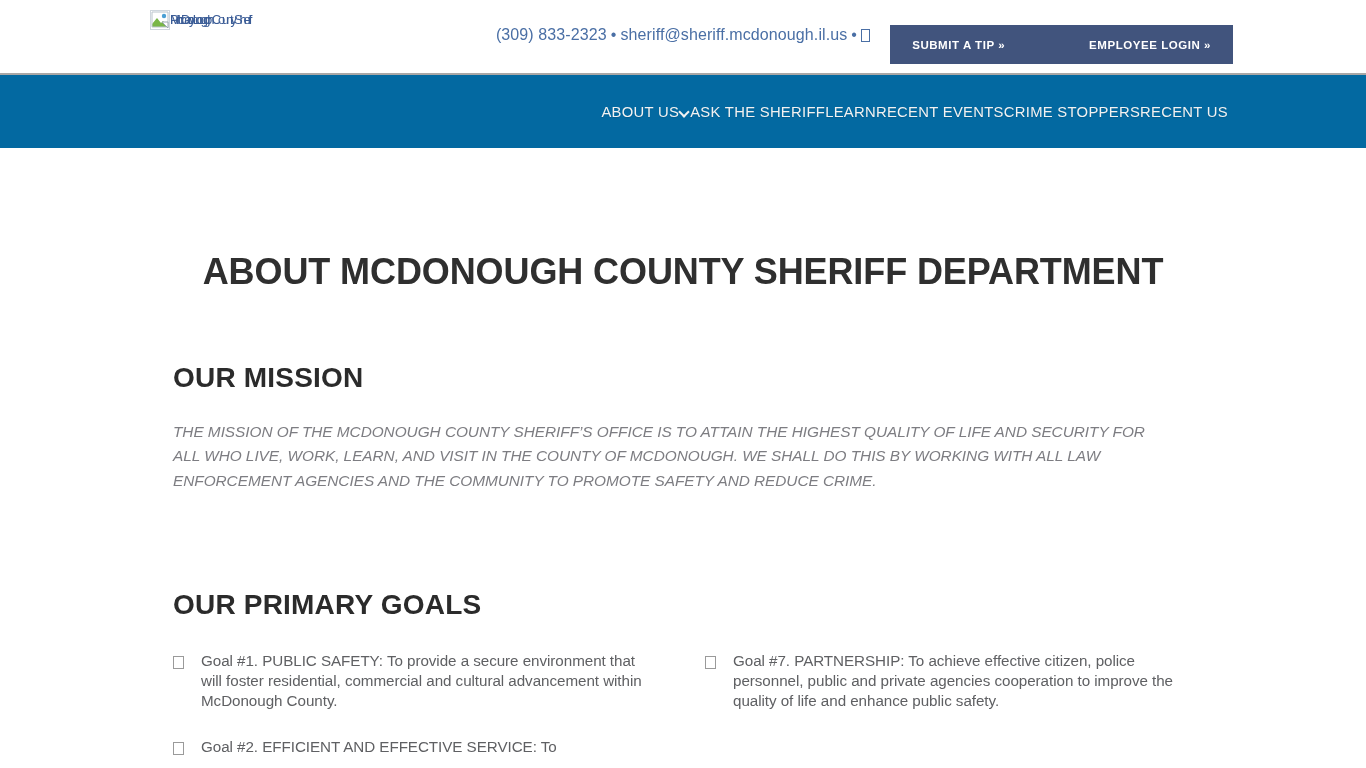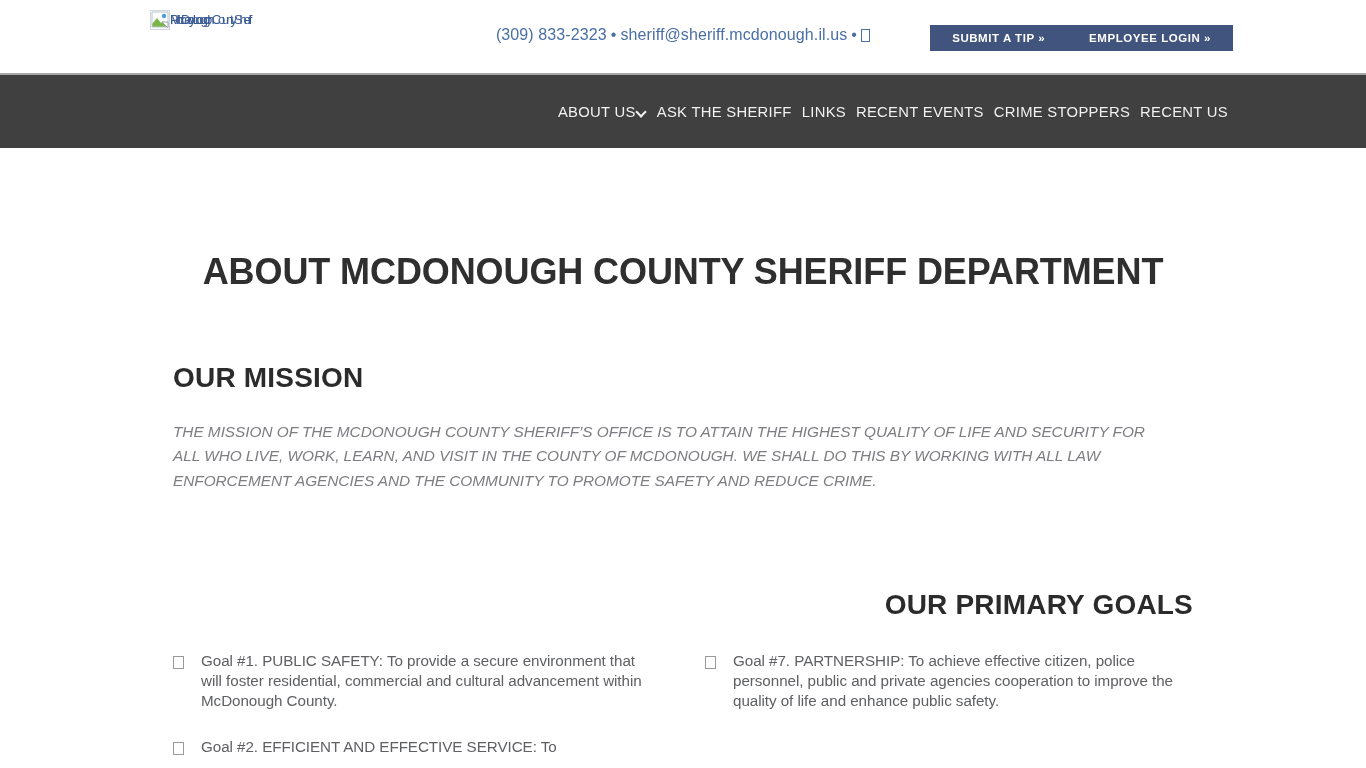--- a/index.html
+++ b/index.html
@@ -74,55 +74,55 @@
     width: 9px;
     height: 13px;
     border: 1px solid #4a6fa5;
     vertical-align: -2px;
   }
 
   .btnbar {
     position: absolute;
     right: 133px;
     top: 25px;
-    height: 26px;
+    height: 39px;
     background: #41547d;
     display: flex;
     align-items: center;
+    gap: 40px;
   }
   .btnbar a {
     color: #ffffff;
     text-decoration: none;
     font-size: 11.5px;
     font-weight: bold;
     letter-spacing: .55px;
     padding: 0 22px;
     line-height: 26px;
     white-space: nowrap;
   }
 
   
   .nav {
     width: 1366px;
     height: 75px;
-    background: #404040;
+    background: #0369a1;
     border-top: 2px solid #a9a7a6;
     display: flex;
     align-items: center;
     justify-content: flex-end;
     padding-right: 138px;
   }
   .nav-inner { display: flex; align-items: center; }
   .nav-item {
     color: #f2f2f2;
     font-size: 14.8px;
     letter-spacing: .3px;
     text-decoration: none;
     white-space: nowrap;
-    margin-left: 10px;
     display: flex;
     align-items: center;
     text-shadow: 0 1px 1px rgba(0,0,0,.12);
   }
   .nav-item:first-child { margin-left: 0; }
   .chev {
     display: inline-block;
     margin-left: 1px;
     width: 10px;
     height: 10px;
@@ -167,21 +167,21 @@
     margin: 0;
     padding-top: 26px;
     font-size: 15.4px;
     font-style: italic;
     color: #7d7d82;
     line-height: 24.4px;
     letter-spacing: -0.05px;
     max-width: 1000px;
   }
 
-  .goals-title { padding-top: 96px; text-align: right; }
+  .goals-title { padding-top: 96px; }
   .goals {
     display: flex;
     padding-top: 30px;
     column-gap: 60px;
   }
   .goal-col { width: 472px; }
   .goal-item {
     display: flex;
     margin-bottom: 26px;
   }
@@ -229,21 +229,21 @@
 
 </div>
 
 <nav class="nav">
   <div class="nav-inner">
     <a class="nav-item" href="#">
         <span>ABOUT US</span>
         <span class="chev"></span>
       </a>
     <a class="nav-item" href="#">ASK THE SHERIFF</a>
-    <a class="nav-item" href="#">LINKS</a>
+    <a class="nav-item" href="#">LEARN</a>
     <a class="nav-item" href="#">RECENT EVENTS</a>
     <a class="nav-item" href="#">CRIME STOPPERS</a>
     <a class="nav-item" href="#">RECENT US</a>
   </div>
 </nav>
 
 <div class="main">
 
   <h1 class="page-title">ABOUT MCDONOUGH COUNTY SHERIFF DEPARTMENT</h1>
 

